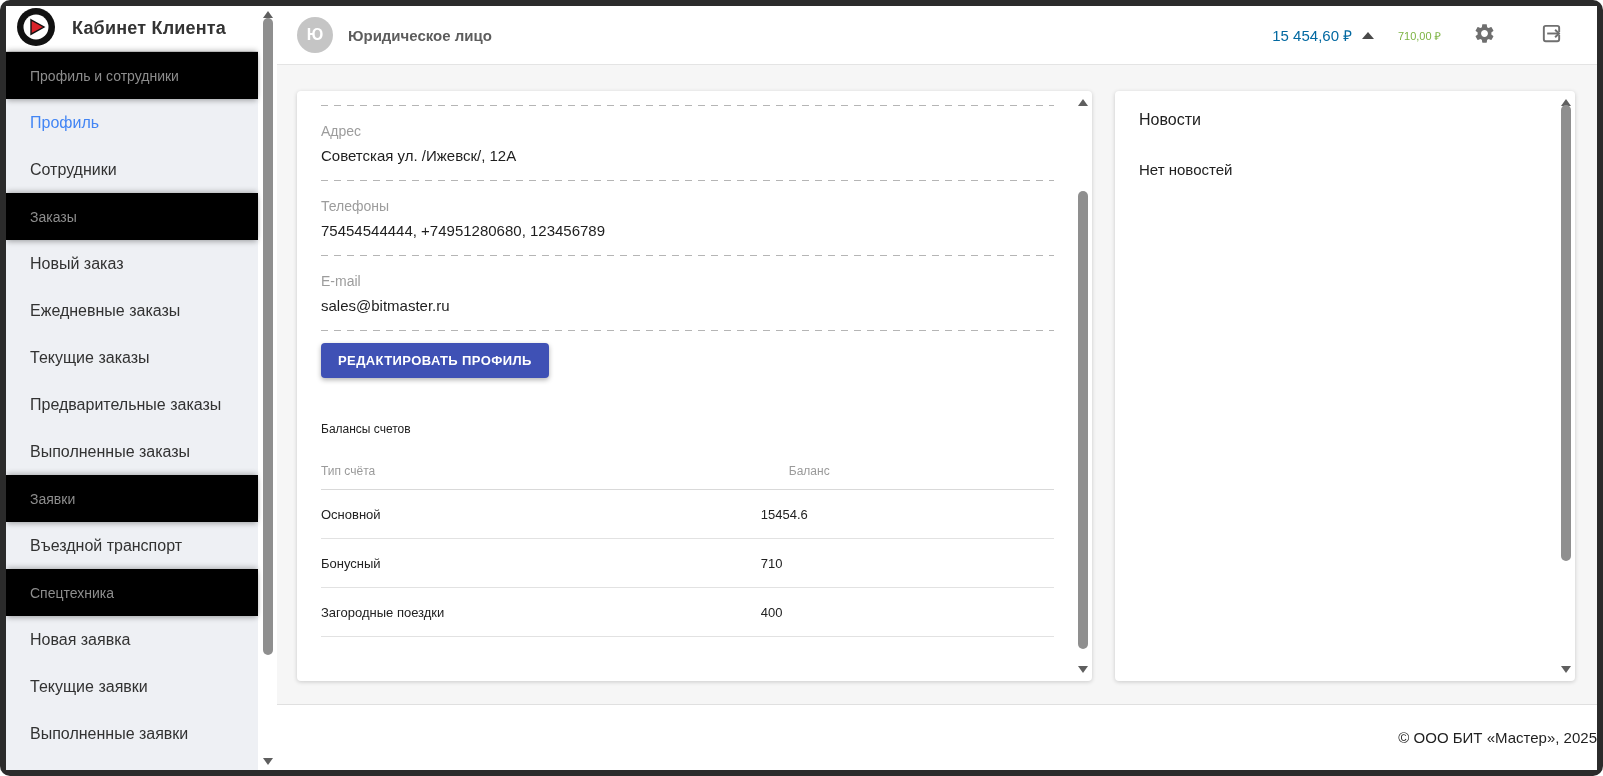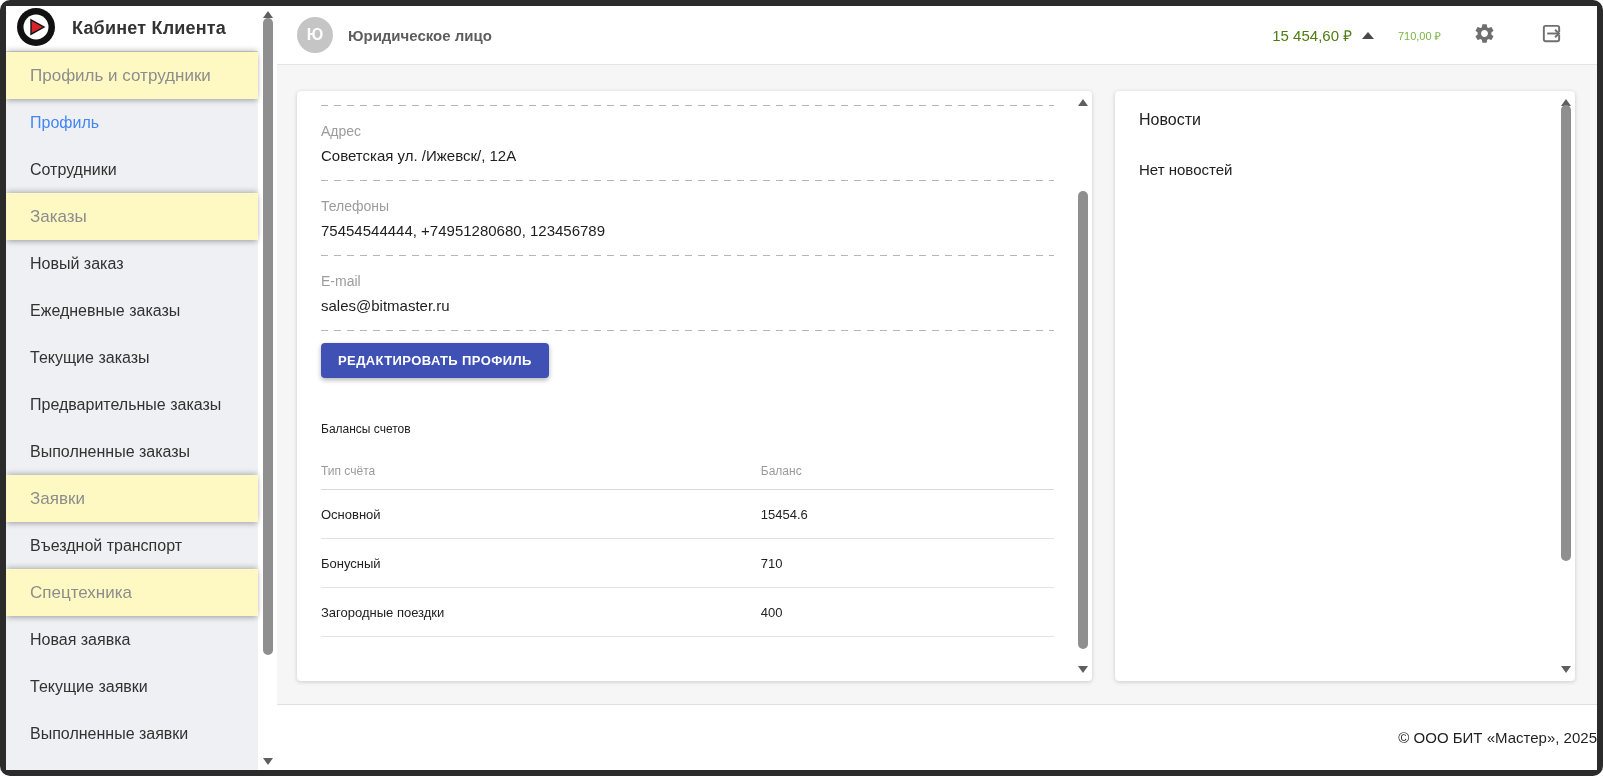--- a/index.html
+++ b/index.html
@@ -8,42 +8,42 @@
   .window { position:absolute; inset:0; background:#2b2b2b; border-radius:10px; padding:6px; }
   .inner  { position:relative; width:100%; height:100%; background:#f6f6f6; display:flex; overflow:hidden; }
 
   
   .sidebar { width:252px; background:#fff; display:flex; flex-direction:column; flex:0 0 252px; }
   .logo-row { height:46px; border-bottom:1px solid #dcdcdc; display:flex; align-items:center; padding-left:10px; gap:16px; background:#fff; }
   .logo-row svg { width:40px; height:40px; }
   .app-title { font-size:18px; font-weight:bold; color:#333; letter-spacing:.2px; }
   .nav { flex:1; background:#eef0f4; display:flex; flex-direction:column; }
   .side-row { height:47px; display:flex; align-items:center; padding-left:24px; flex:0 0 47px; }
-  .side-header { background:#fef9c3; color:#8d8d8d; font-size:17px; position:relative; z-index:2;
+  .side-header { background:#000000; color:#8d8d8d; font-size:14px; position:relative; z-index:2;
                  box-shadow:0 3px 5px -1px rgba(0,0,0,.28), 0 -3px 5px -1px rgba(0,0,0,.22); }
   .side-item { background:#eef0f4; color:#323232; font-size:16px; cursor:pointer; }
   .side-item.active { color:#4285f4; }
 
   
   .side-scrollcol { width:19px; flex:0 0 19px; background:#fff; position:relative; }
 
   
   .arrow-up, .arrow-down { width:0; height:0; border-left:5px solid transparent; border-right:5px solid transparent; position:absolute; left:50%; transform:translateX(-50%); cursor:pointer; }
   .arrow-up { border-bottom:7px solid #5f5f5f; }
   .arrow-down { border-top:7px solid #5f5f5f; }
   .scroll-thumb { position:absolute; left:50%; transform:translateX(-50%); width:10px; background:#8f8f8f; border-radius:5px; cursor:pointer; }
 
   
   .main { flex:1; display:flex; flex-direction:column; background:#f6f6f6; min-width:0; }
 
   .topbar { height:59px; flex:0 0 59px; background:#fff; border-bottom:1px solid #e4e4e4; display:flex; align-items:center; padding:0 34px 0 20px; }
   .avatar { width:36px; height:36px; border-radius:50%; background:#c5c5c5; color:#fff; font-size:16px; font-weight:bold; display:flex; align-items:center; justify-content:center; margin-right:15px; }
   .company { font-size:15px; font-weight:bold; color:#5d5d5d; }
   .topbar-spacer { flex:1; }
-  .bal-main { font-size:15px; color:#4d7c0f; }
+  .bal-main { font-size:15px; color:#0369a1; }
   .bal-caret { width:0; height:0; border-left:6px solid transparent; border-right:6px solid transparent; border-bottom:7px solid #4a4a4a; margin-left:10px; cursor:pointer; }
   .bal-bonus { font-size:11px; color:#7cb342; margin-left:24px; }
   .icon-btn { background:none; border:none; cursor:pointer; display:flex; align-items:center; justify-content:center; padding:0; }
   .icon-btn svg { width:23px; height:23px; }
   .gear-btn { margin-left:32px; }
   .exit-btn { margin-left:44px; }
 
   .content { flex:1; position:relative; background:#f6f6f6; }
 
   .card { position:absolute; top:26px; background:#fff; border-radius:4px; box-shadow:0 1px 4px rgba(0,0,0,.18); }
@@ -57,21 +57,21 @@
   .field-div { margin-top:14px; }
 
   .edit-btn { margin-top:12px; display:inline-block; background:#3f51b5; color:#fff; border:none; border-radius:4px;
               font-family:"Liberation Sans", sans-serif; font-size:13px; font-weight:bold; letter-spacing:.4px;
               padding:10px 17px; cursor:pointer; box-shadow:0 2px 5px rgba(0,0,0,.3); }
 
   .balances-heading { margin-top:40px; font-size:12px; color:#212121; line-height:22px; }
 
   .btable { margin-top:12px; }
   .btable-row { display:flex; align-items:center; border-bottom:1px solid #e2e2e2; }
-  .btable-head { height:38px; color:#9a9a9a; font-size:12px; border-bottom:1px solid #d9d9d9; }
+  .btable-head { height:38px; color:#9a9a9a; font-size:12px; border-bottom:1px solid #d9d9d9;gap:28px; }
   .btable-data { height:49px; font-size:13px; color:#222; }
   .col-type { flex:0 0 60%; }
   .col-balance { flex:1; }
 
   .card .vscroll { position:absolute; top:0; right:1px; bottom:0; width:16px; background:transparent; }
 
   .news-title { font-size:16px; color:#212121; line-height:18px; }
   .news-empty { margin-top:32px; font-size:15px; color:#212121; }
 
   .footer { height:66px; flex:0 0 66px; background:#fff; border-top:1px solid #e0e0e0; display:flex; align-items:center; justify-content:flex-end; }

